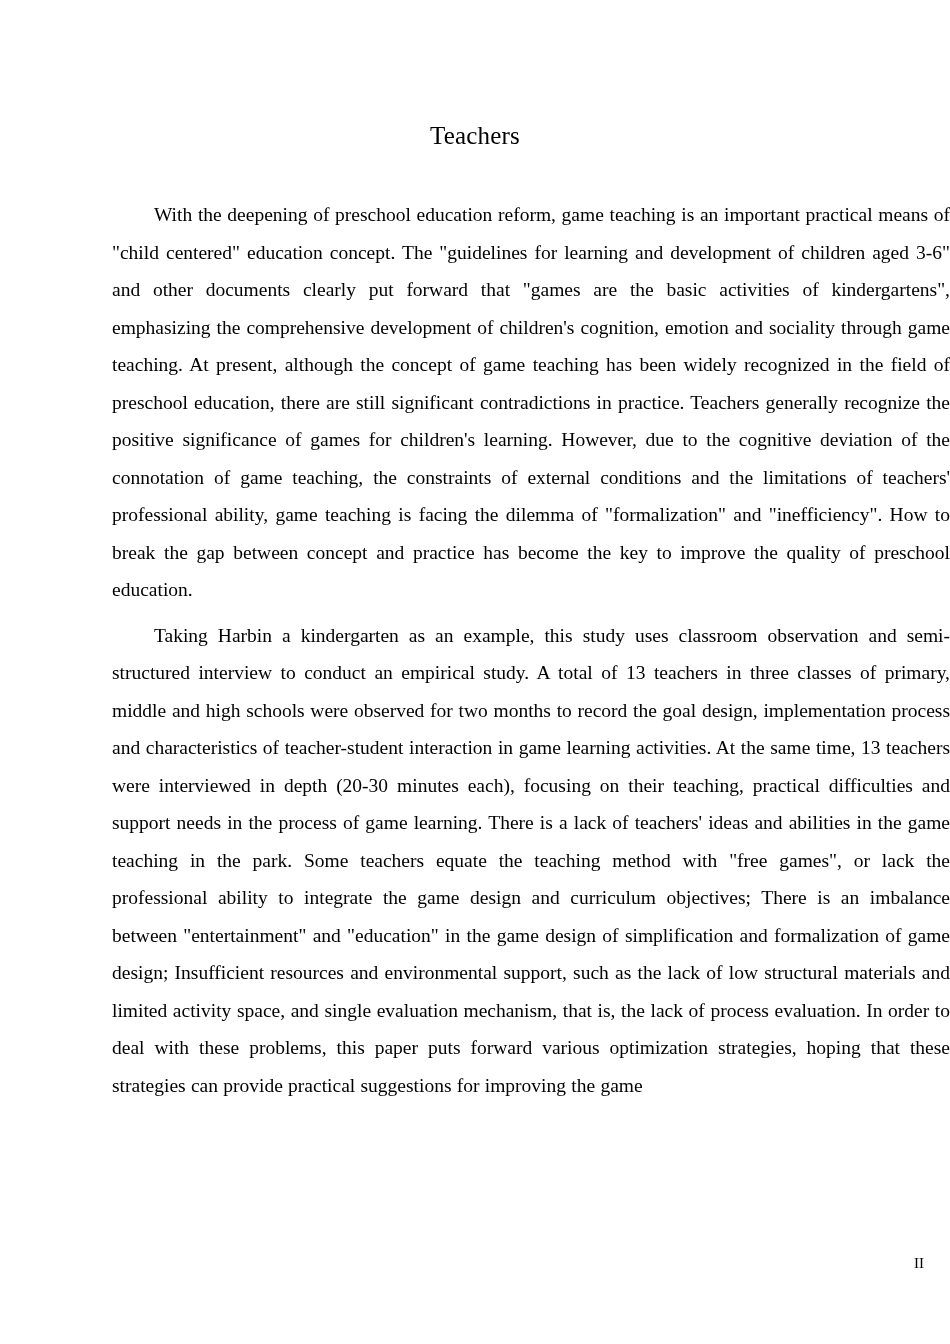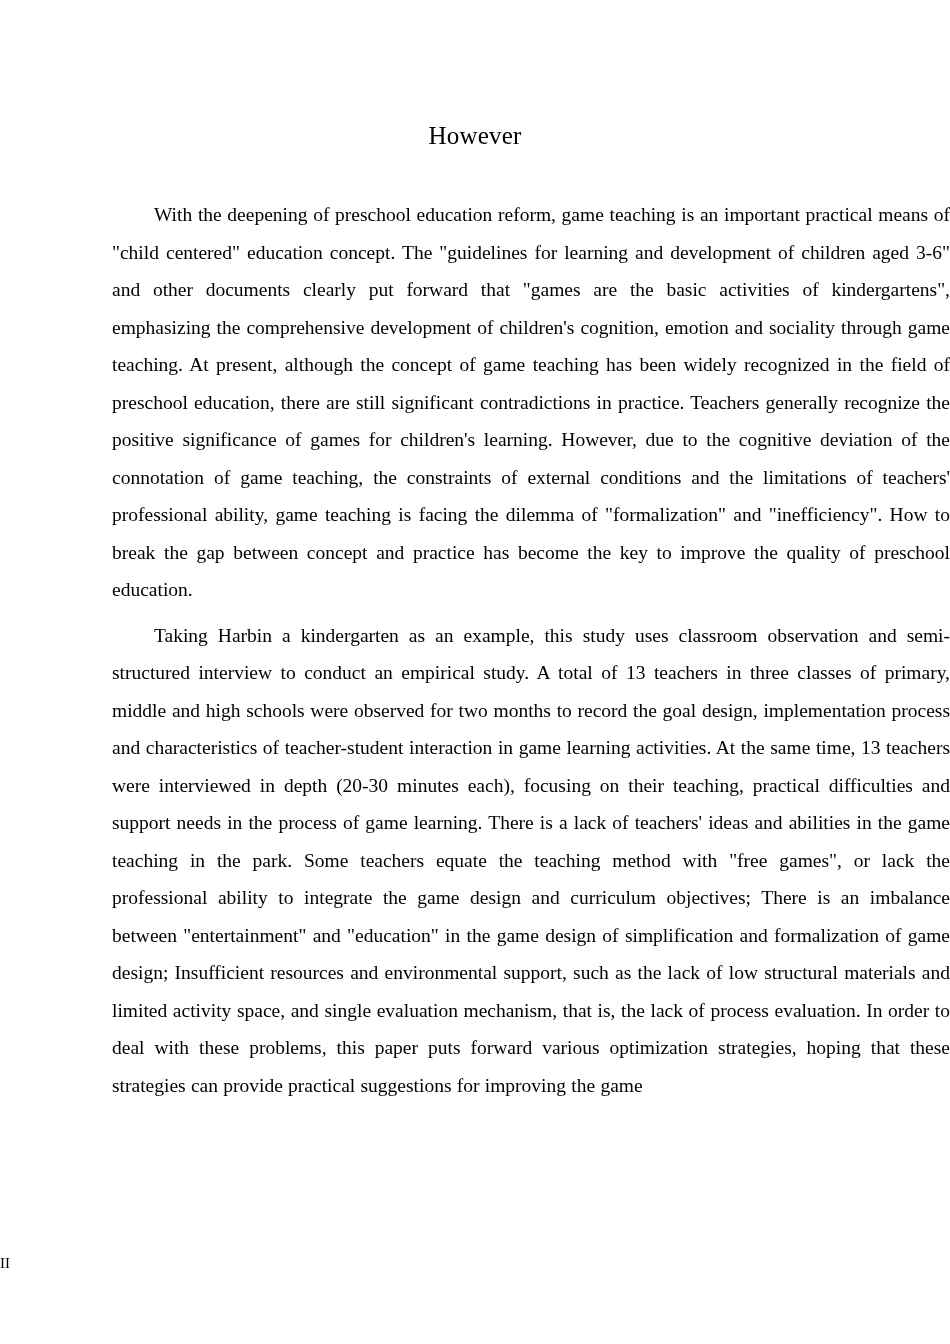--- a/index.html
+++ b/index.html
@@ -46,31 +46,31 @@
     word-spacing: 0.4px;
   }
   p.para + p.para {
     margin-top: 8px;
   }
   .page-number {
     position: absolute;
     bottom: 72px;
     left: 0;
     width: 924px;
-    text-align: left;
+    text-align: right;
     font-size: 15px;
     font-family: "Liberation Serif", "DejaVu Serif", serif;
   }
 </style>
 </head>
 <body>
 
 <div class="page">
 
-  <h1 class="doc-title">However</h1>
+  <h1 class="doc-title">Teachers</h1>
 
   <div class="body-area">
     <p class="para">With the deepening of preschool education reform, game teaching is an important practical means of "child centered" education concept. The "guidelines for learning and development of children aged 3-6" and other documents clearly put forward that "games are the basic activities of kindergartens", emphasizing the comprehensive development of children's cognition, emotion and sociality through game teaching. At present, although the concept of game teaching has been widely recognized in the field of preschool education, there are still significant contradictions in practice. Teachers generally recognize the positive significance of games for children's learning. However, due to the cognitive deviation of the connotation of game teaching, the constraints of external conditions and the limitations of teachers' professional ability, game teaching is facing the dilemma of "formalization" and "inefficiency". How to break the gap between concept and practice has become the key to improve the quality of preschool education.</p>
     <p class="para">Taking Harbin a kindergarten as an example, this study uses classroom observation and semi-structured interview to conduct an empirical study. A total of 13 teachers in three classes of primary, middle and high schools were observed for two months to record the goal design, implementation process and characteristics of teacher-student interaction in game learning activities. At the same time, 13 teachers were interviewed in depth (20-30 minutes each), focusing on their teaching, practical difficulties and support needs in the process of game learning. There is a lack of teachers' ideas and abilities in the game teaching in the park. Some teachers equate the teaching method with "free games", or lack the professional ability to integrate the game design and curriculum objectives; There is an imbalance between "entertainment" and "education" in the game design of simplification and formalization of game design; Insufficient resources and environmental support, such as the lack of low structural materials and limited activity space, and single evaluation mechanism, that is, the lack of process evaluation. In order to deal with these problems, this paper puts forward various optimization strategies, hoping that these strategies can provide practical suggestions for improving the game</p>
   </div>
 
   <div class="page-number">II</div>
 
 </div>
 

